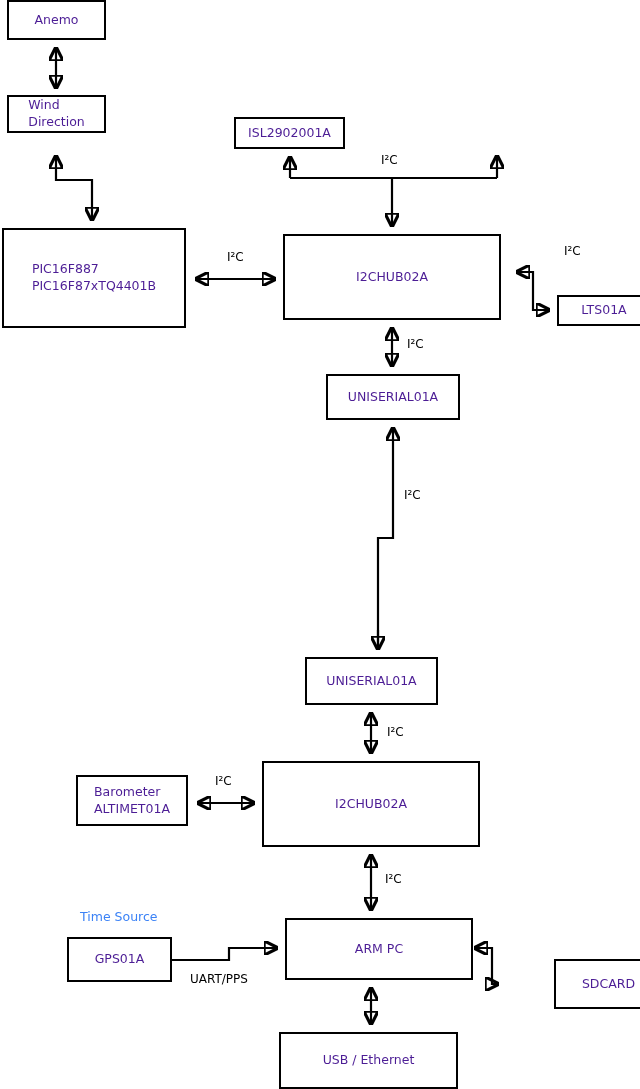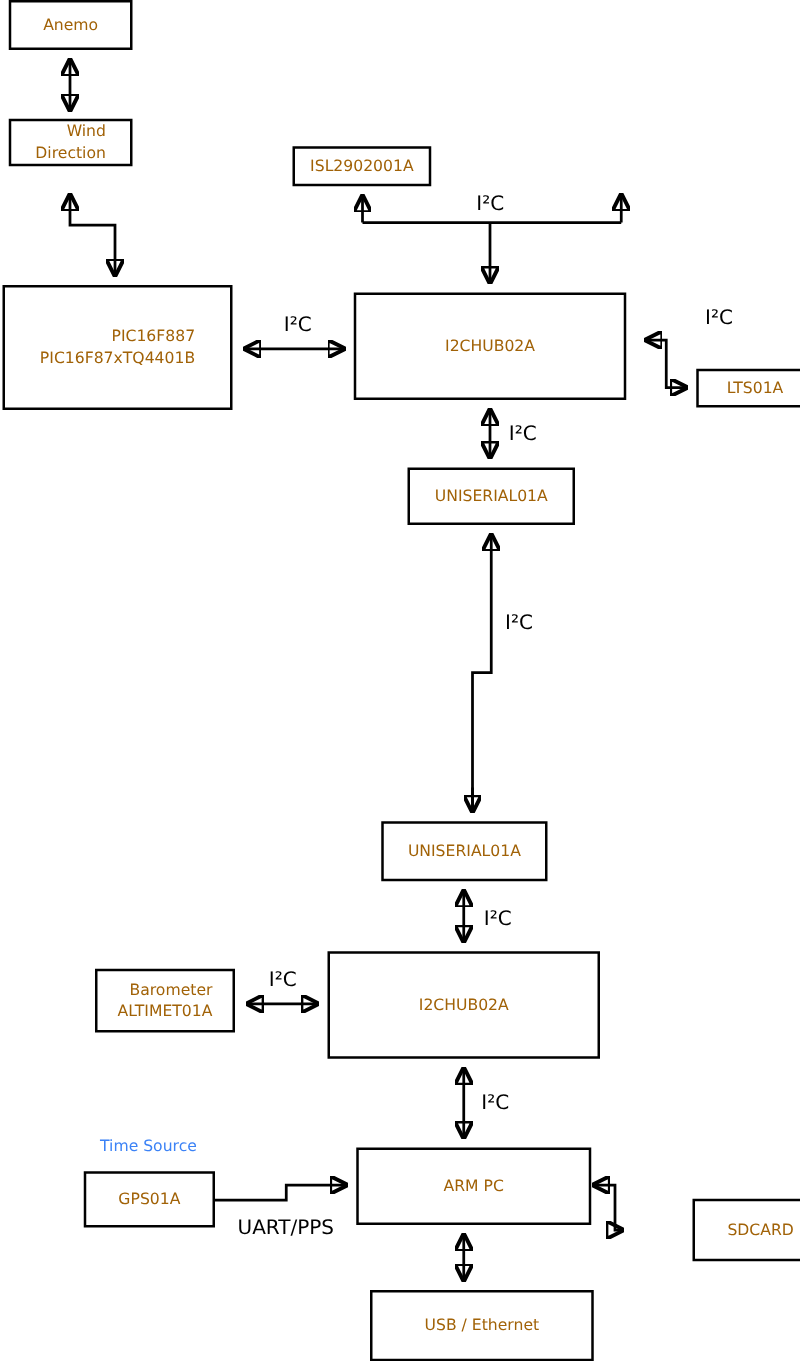--- a/index.html
+++ b/index.html
@@ -16,33 +16,33 @@
     font-family: "DejaVu Sans", "Liberation Sans", sans-serif;
   }
   .node {
     position: absolute;
     box-sizing: border-box;
     border: 2px solid #000000;
     background: #ffffff;
     display: flex;
     align-items: center;
     justify-content: center;
-    text-align: right;
-    color: #a16207;
+    text-align: left;
+    color: #4c1d95;
     font-size: 12.5px;
     line-height: 1.35;
     z-index: 2;
   }
   .node .lbl {
     white-space: pre-line;
     padding: 0 4px;
   }
   .edge-label {
     position: absolute;
-    font-size: 16px;
+    font-size: 12px;
     color: #000000;
     white-space: nowrap;
     z-index: 3;
   }
   .free-label {
     position: absolute;
     font-size: 12.5px;
     color: #3b82f6;
     white-space: nowrap;
     z-index: 3;
@@ -154,21 +154,21 @@
   </div>
 
   <div class="node" style="left:285px; top:918px; width:188px; height:62px;">
     <span class="lbl">ARM PC</span>
   </div>
 
   <div class="node" style="left:506px; top:959px; width:109px; height:50px;margin-left:48px;">
     <span class="lbl">SDCARD</span>
   </div>
 
-  <div class="node" style="left:296px; top:1032px; width:179px; height:57px;">
+  <div class="node" style="left:279px; top:1032px; width:179px; height:57px;">
     <span class="lbl">USB / Ethernet</span>
   </div>
 
   <div class="edge-label" style="left:381px; top:153px;">I²C</div>
   <div class="edge-label" style="left:227px; top:250px;">I²C</div>
   <div class="edge-label" style="left:564px; top:244px;">I²C</div>
   <div class="edge-label" style="left:407px; top:337px;">I²C</div>
   <div class="edge-label" style="left:404px; top:488px;">I²C</div>
   <div class="edge-label" style="left:387px; top:725px;">I²C</div>
   <div class="edge-label" style="left:215px; top:774px;">I²C</div>

